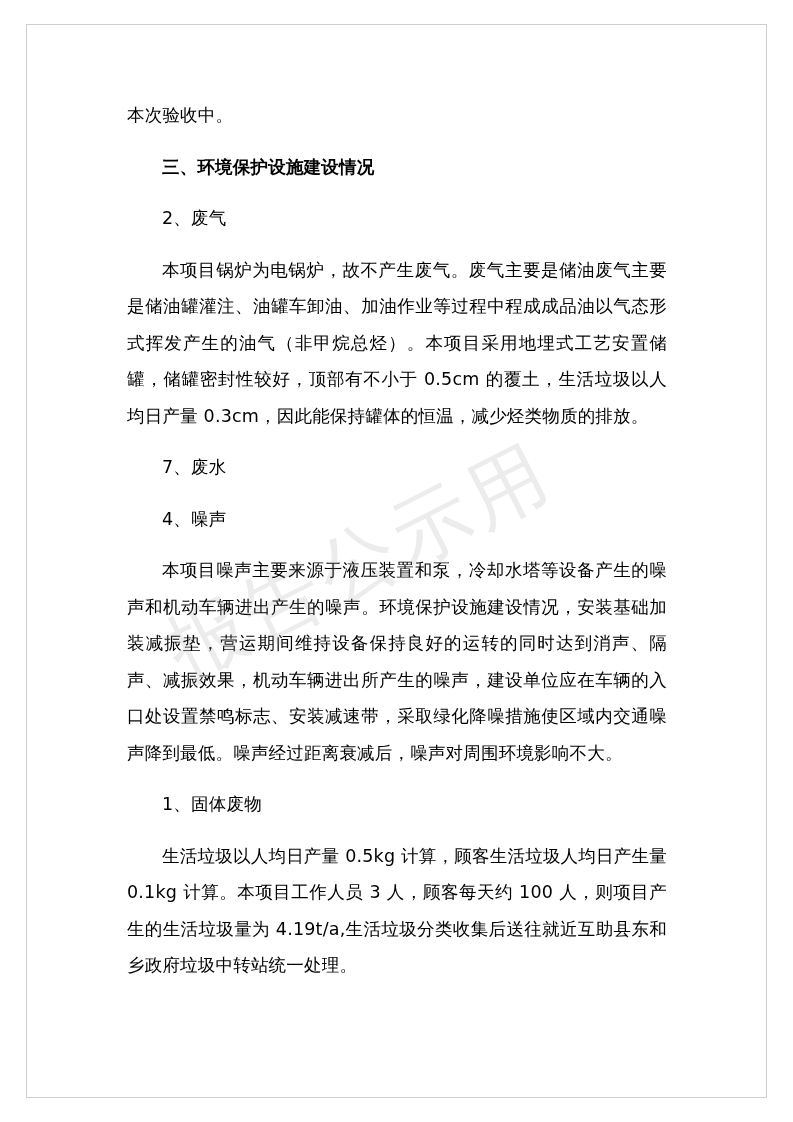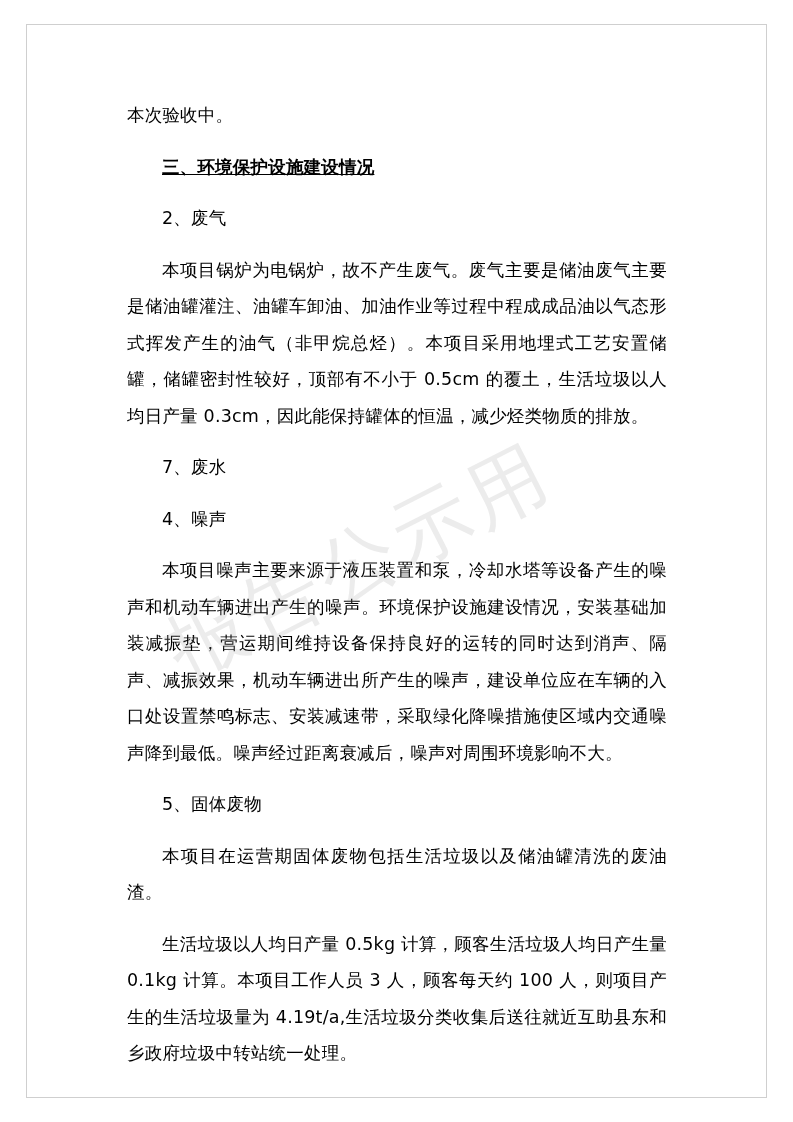--- a/index.html
+++ b/index.html
@@ -49,21 +49,20 @@
     letter-spacing: 0.2px;
     color: #000;
     font-family: "DejaVu Sans", sans-serif;
   }
   p.indent {
     text-indent: 35px;
   }
   p.heading {
     font-weight: bold;
     text-indent: 35px;
-    text-decoration: underline;
   }
   p.sub {
     text-indent: 35px;
   }
   .watermark {
     position: absolute;
     left: 150px;
     top: 430px;
     width: 520px;
     height: 260px;
@@ -90,21 +89,20 @@
   <div class="page-border"></div>
 
   <div class="content">
     <p class="plain">本次验收中。</p>
     <p class="heading">三、环境保护设施建设情况</p>
     <p class="sub">2、废气</p>
     <p class="indent">本项目锅炉为电锅炉，故不产生废气。废气主要是储油废气主要是储油罐灌注、油罐车卸油、加油作业等过程中程成成品油以气态形式挥发产生的油气（非甲烷总烃）。本项目采用地埋式工艺安置储罐，储罐密封性较好，顶部有不小于 0.5cm 的覆土，生活垃圾以人均日产量 0.3cm，因此能保持罐体的恒温，减少烃类物质的排放。</p>
     <p class="sub">7、废水</p>
     <p class="sub">4、噪声</p>
     <p class="indent">本项目噪声主要来源于液压装置和泵，冷却水塔等设备产生的噪声和机动车辆进出产生的噪声。环境保护设施建设情况，安装基础加装减振垫，营运期间维持设备保持良好的运转的同时达到消声、隔声、减振效果，机动车辆进出所产生的噪声，建设单位应在车辆的入口处设置禁鸣标志、安装减速带，采取绿化降噪措施使区域内交通噪声降到最低。噪声经过距离衰减后，噪声对周围环境影响不大。</p>
-    <p class="sub">5、固体废物</p>
-    <p class="indent">本项目在运营期固体废物包括生活垃圾以及储油罐清洗的废油渣。</p>
+    <p class="sub">1、固体废物</p>
     <p class="indent">生活垃圾以人均日产量 0.5kg 计算，顾客生活垃圾人均日产生量 0.1kg 计算。本项目工作人员 3 人，顾客每天约 100 人，则项目产生的生活垃圾量为 4.19t/a,生活垃圾分类收集后送往就近互助县东和乡政府垃圾中转站统一处理。</p>
   </div>
 
   <div class="watermark">
     <span>报告公示用</span>
   </div>
 </div>
 
 </body></html>

